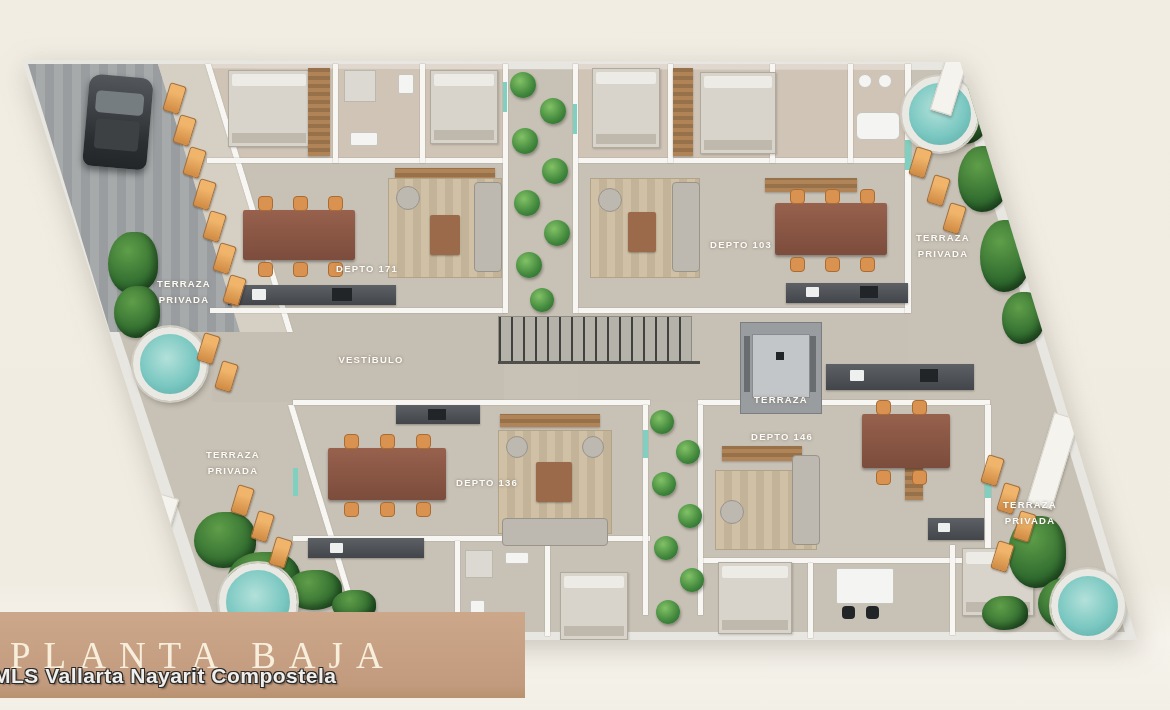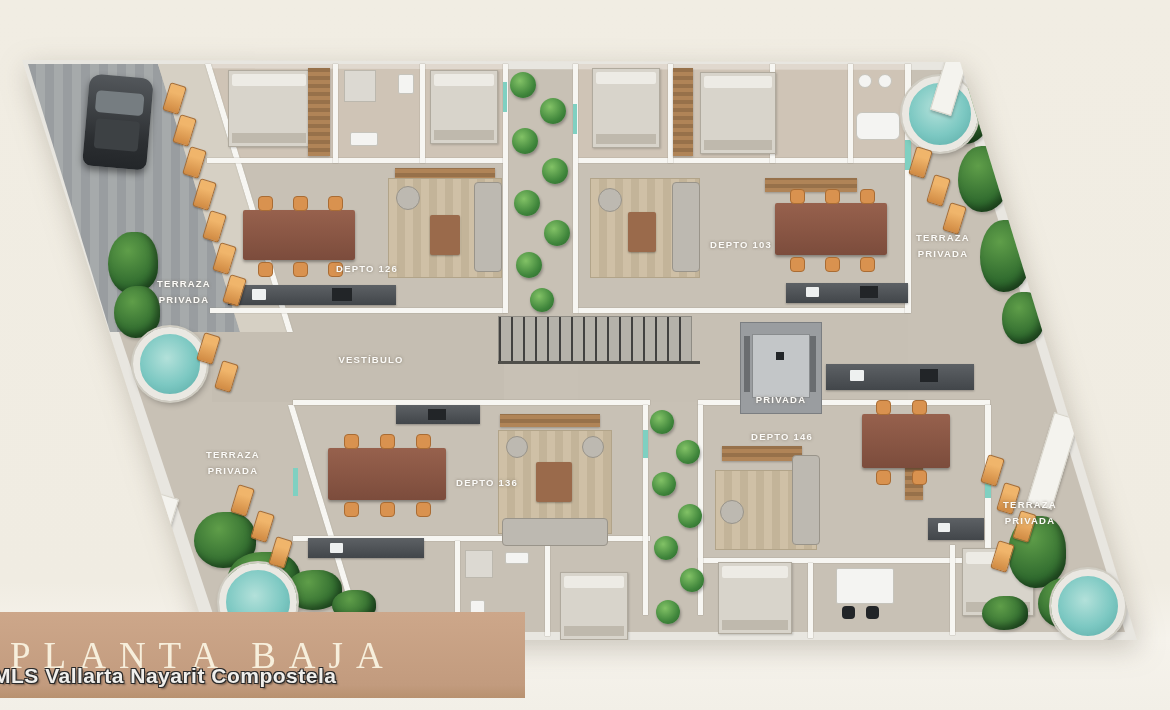--- a/index.html
+++ b/index.html
@@ -283,26 +283,26 @@
       <div class="lounger" style="left:254px;top:512px;"></div>
       <div class="lounger" style="left:272px;top:538px;"></div>
       <div class="lounger" style="left:912px;top:148px;"></div>
       <div class="lounger" style="left:930px;top:176px;"></div>
       <div class="lounger" style="left:946px;top:204px;"></div>
       <div class="lounger" style="left:984px;top:456px;"></div>
       <div class="lounger" style="left:1000px;top:484px;"></div>
       <div class="lounger" style="left:1016px;top:512px;"></div>
       <div class="lounger" style="left:994px;top:542px;"></div>
 
-      <div class="lbl" style="left:367px;top:268px;">DEPTO 126</div>
+      <div class="lbl" style="left:367px;top:268px;">DEPTO 171</div>
       <div class="lbl" style="left:487px;top:482px;">DEPTO 136</div>
       <div class="lbl" style="left:741px;top:236px;margin-top:8px;">DEPTO 103</div>
       <div class="lbl" style="left:782px;top:436px;">DEPTO 146</div>
       <div class="lbl" style="left:371px;top:359px;">VESTÍBULO</div>
-      <div class="lbl" style="left:781px;top:399px;">PRIVADA</div>
+      <div class="lbl" style="left:781px;top:399px;">TERRAZA</div>
       <div class="lbl wrap" style="left:184px;top:292px;">TERRAZA PRIVADA</div>
       <div class="lbl wrap" style="left:943px;top:246px;">TERRAZA PRIVADA</div>
       <div class="lbl wrap" style="left:233px;top:463px;">TERRAZA PRIVADA</div>
       <div class="lbl wrap" style="left:1030px;top:513px;">TERRAZA PRIVADA</div>
     </div>
   </div>
 
   <div class="banner">
     <span class="banner-title">PLANTA BAJA</span>
   </div>

